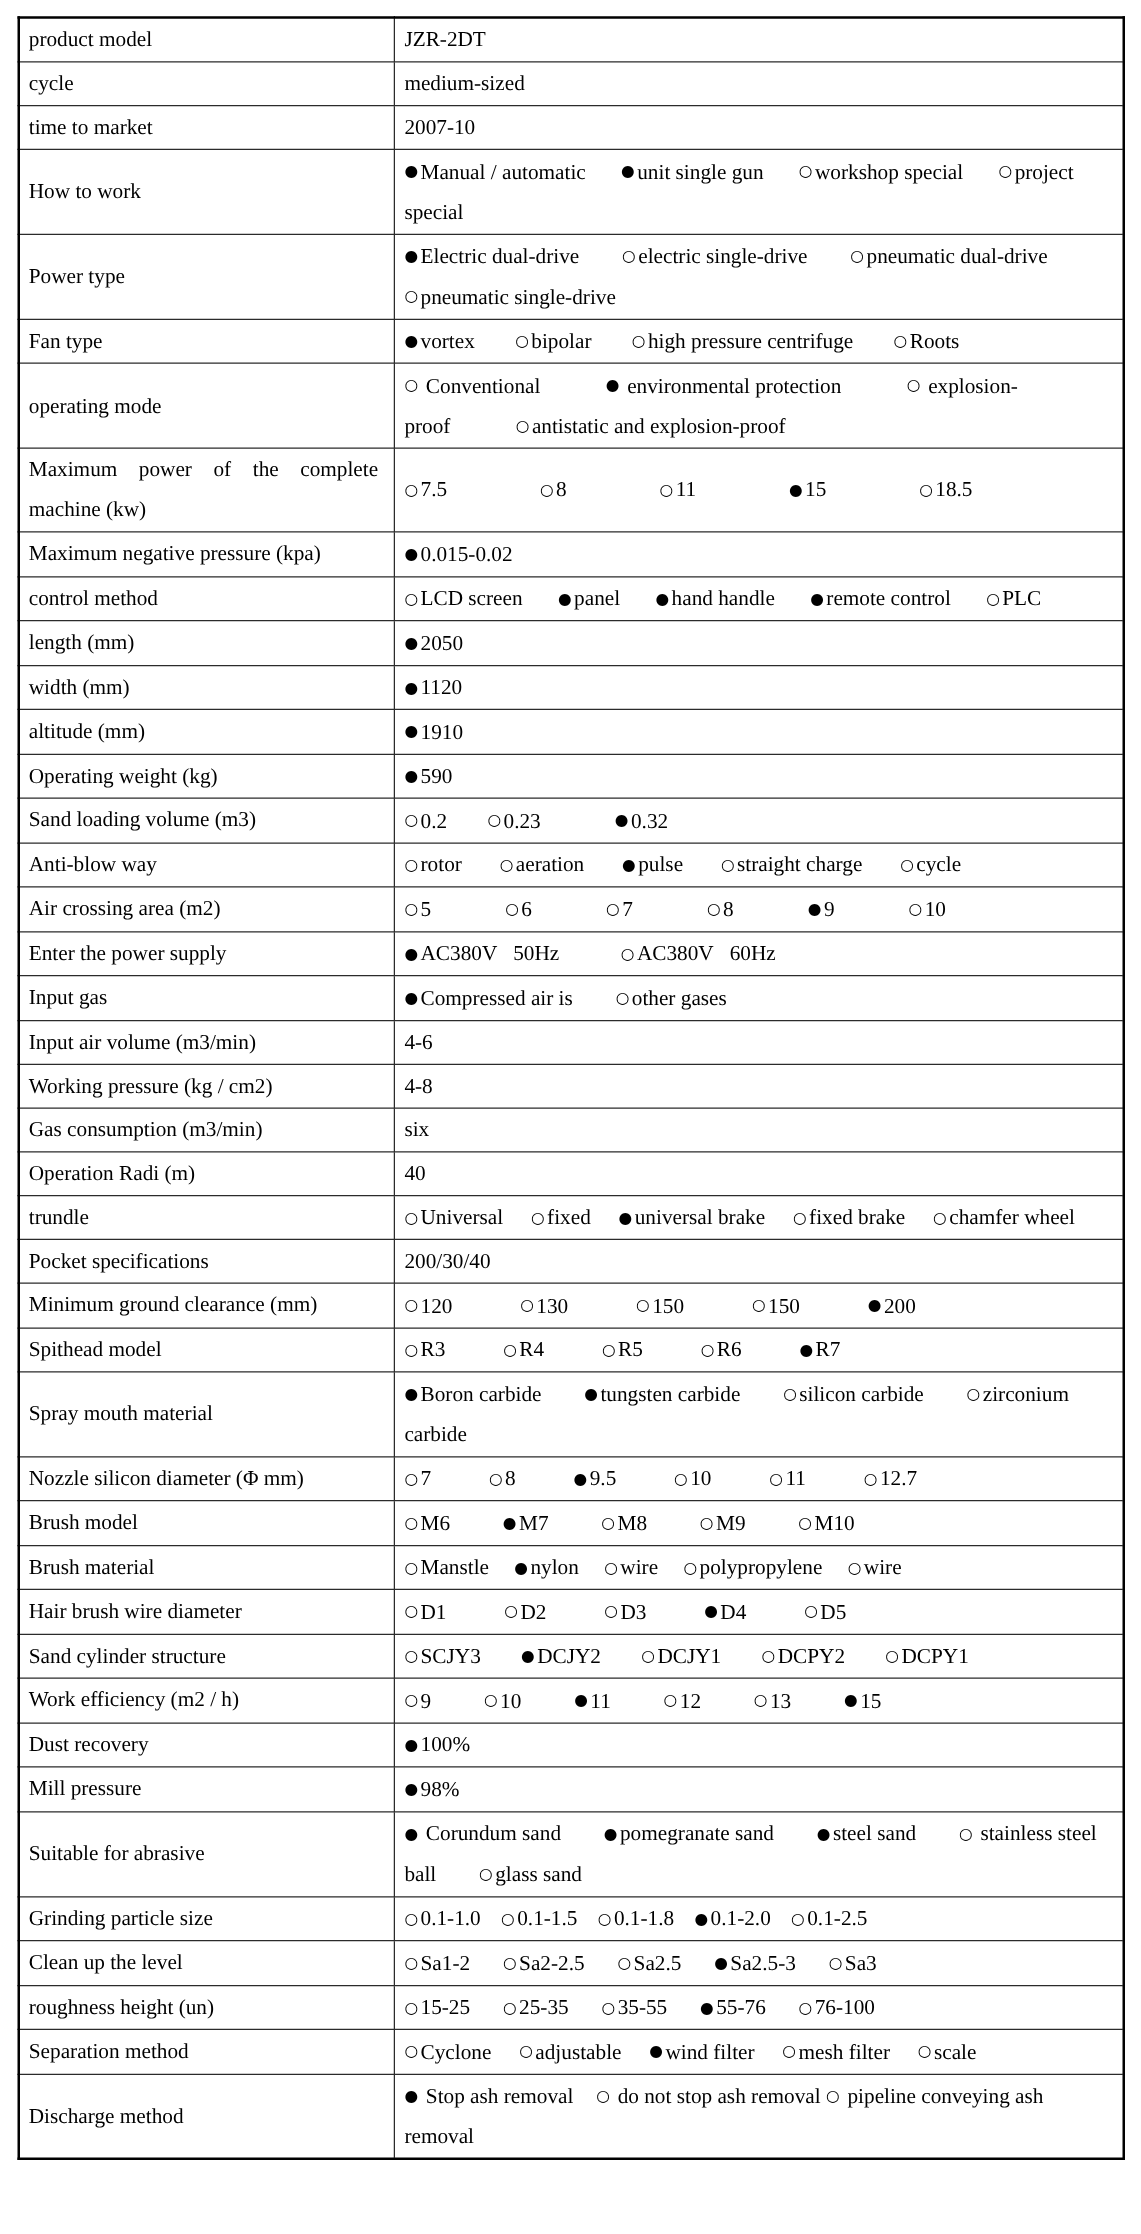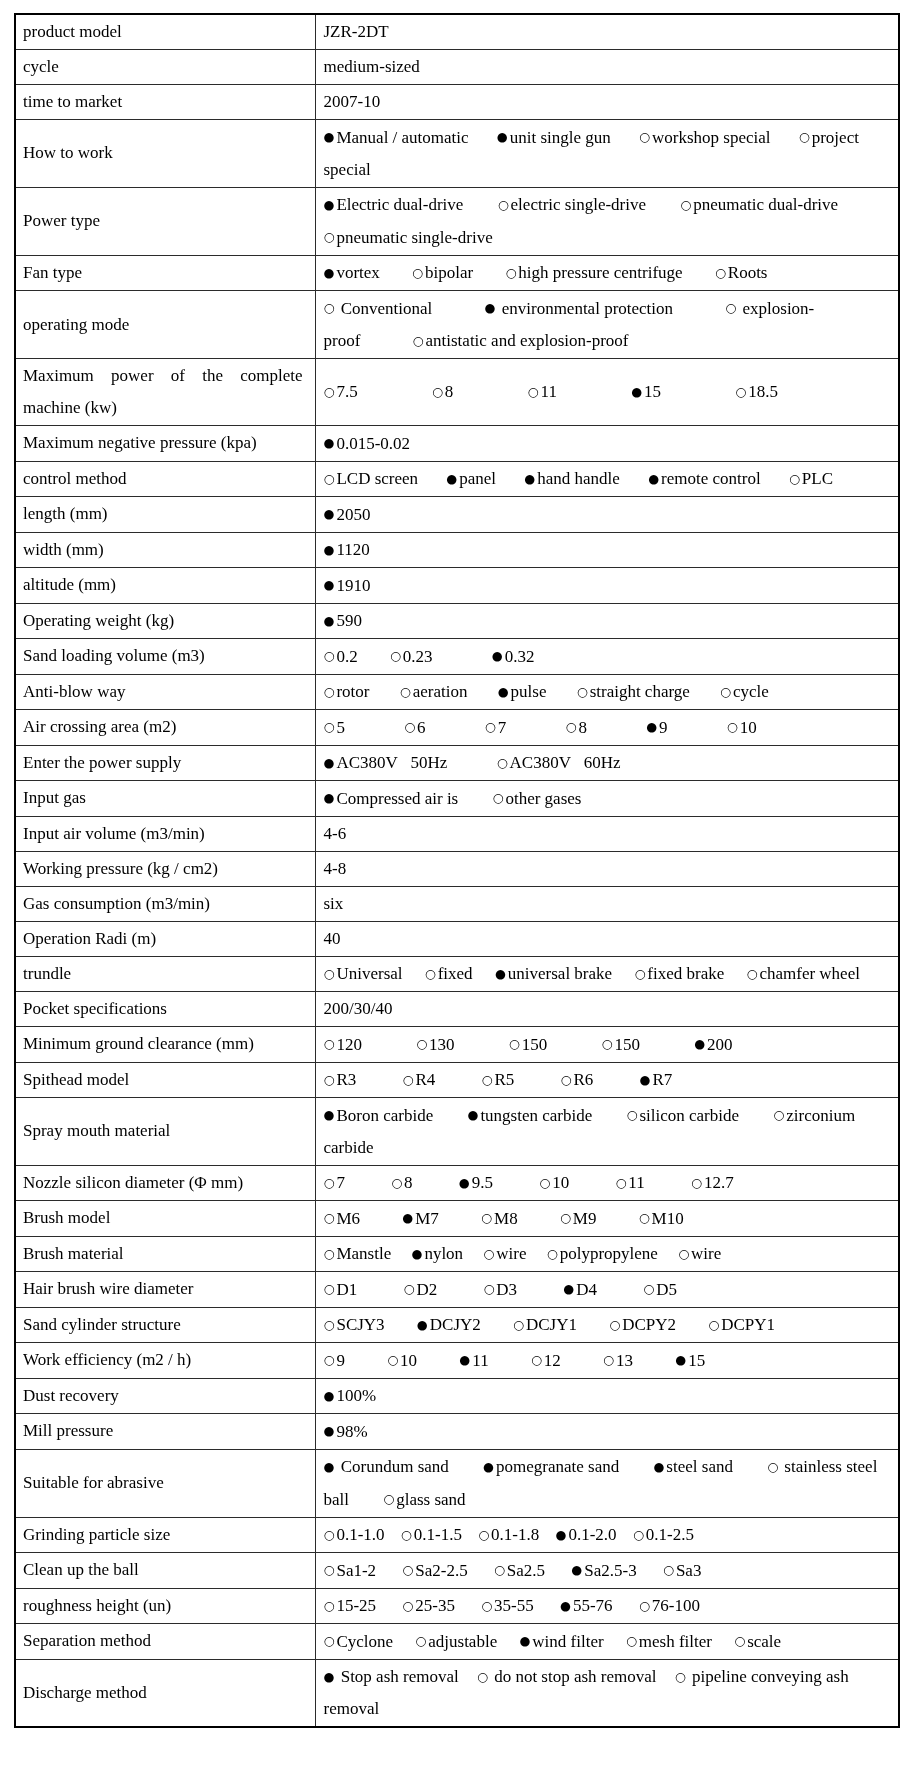--- a/index.html
+++ b/index.html
@@ -205,30 +205,30 @@
   </tr>
         <tr>
     <td class="label">Suitable for abrasive</td>
     <td class="value"><span class="opt" style="margin-right: 30px;"><span class="b">●</span><span> Corundum sand</span></span> <span class="opt" style="margin-right: 30px;"><span class="b">●</span><span>pomegranate sand</span></span> <span class="opt" style="margin-right: 30px;"><span class="b">●</span><span>steel sand</span></span> <span class="opt" style="margin-right: 30px;"><span class="b">○</span><span> stainless steel ball</span></span> <span class="opt"><span class="b">○</span><span>glass sand</span></span> </td>
   </tr>
         <tr>
     <td class="label">Grinding particle size</td>
     <td class="value"><span class="opt" style="margin-right: 12px;"><span class="b">○</span><span>0.1-1.0</span></span> <span class="opt" style="margin-right: 12px;"><span class="b">○</span><span>0.1-1.5</span></span> <span class="opt" style="margin-right: 12px;"><span class="b">○</span><span>0.1-1.8</span></span> <span class="opt" style="margin-right: 12px;"><span class="b">●</span><span>0.1-2.0</span></span> <span class="opt"><span class="b">○</span><span>0.1-2.5</span></span> </td>
   </tr>
         <tr>
-    <td class="label">Clean up the ball</td>
+    <td class="label">Clean up the level</td>
     <td class="value"><span class="opt" style="margin-right: 22px;"><span class="b">○</span><span>Sa1-2</span></span> <span class="opt" style="margin-right: 22px;"><span class="b">○</span><span>Sa2-2.5</span></span> <span class="opt" style="margin-right: 22px;"><span class="b">○</span><span>Sa2.5</span></span> <span class="opt" style="margin-right: 22px;"><span class="b">●</span><span>Sa2.5-3</span></span> <span class="opt"><span class="b">○</span><span>Sa3</span></span> </td>
   </tr>
         <tr>
     <td class="label">roughness height (un)</td>
     <td class="value"><span class="opt" style="margin-right: 22px;"><span class="b">○</span><span>15-25</span></span> <span class="opt" style="margin-right: 22px;"><span class="b">○</span><span>25-35</span></span> <span class="opt" style="margin-right: 22px;"><span class="b">○</span><span>35-55</span></span> <span class="opt" style="margin-right: 22px;"><span class="b">●</span><span>55-76</span></span> <span class="opt"><span class="b">○</span><span>76-100</span></span> </td>
   </tr>
         <tr>
     <td class="label">Separation method</td>
     <td class="value"><span class="opt" style="margin-right: 18px;"><span class="b">○</span><span>Cyclone</span></span> <span class="opt" style="margin-right: 18px;"><span class="b">○</span><span>adjustable</span></span> <span class="opt" style="margin-right: 18px;"><span class="b">●</span><span>wind filter</span></span> <span class="opt" style="margin-right: 18px;"><span class="b">○</span><span>mesh filter</span></span> <span class="opt"><span class="b">○</span><span>scale</span></span> </td>
   </tr>
         <tr>
     <td class="label">Discharge method</td>
-    <td class="value"><span class="opt" style="margin-right: 14px;"><span class="b">●</span><span> Stop ash removal</span></span> <span class="opt" style="margin-right: 14px;"><span class="b">○</span><span> do not stop ash removal</span></span> <span class="opt"><span class="b">○</span><span> pipeline conveying ash removal</span></span> </td>
+    <td class="value"><span class="opt" style="margin-right: 14px;"><span class="b">●</span><span> Stop ash removal</span></span> <span class="opt" style=""><span class="b">○</span><span> do not stop ash removal</span></span> <span class="opt"><span class="b">○</span><span> pipeline conveying ash removal</span></span> </td>
   </tr>
       </tbody>
   </table>
 </div>
 
 </body></html>

